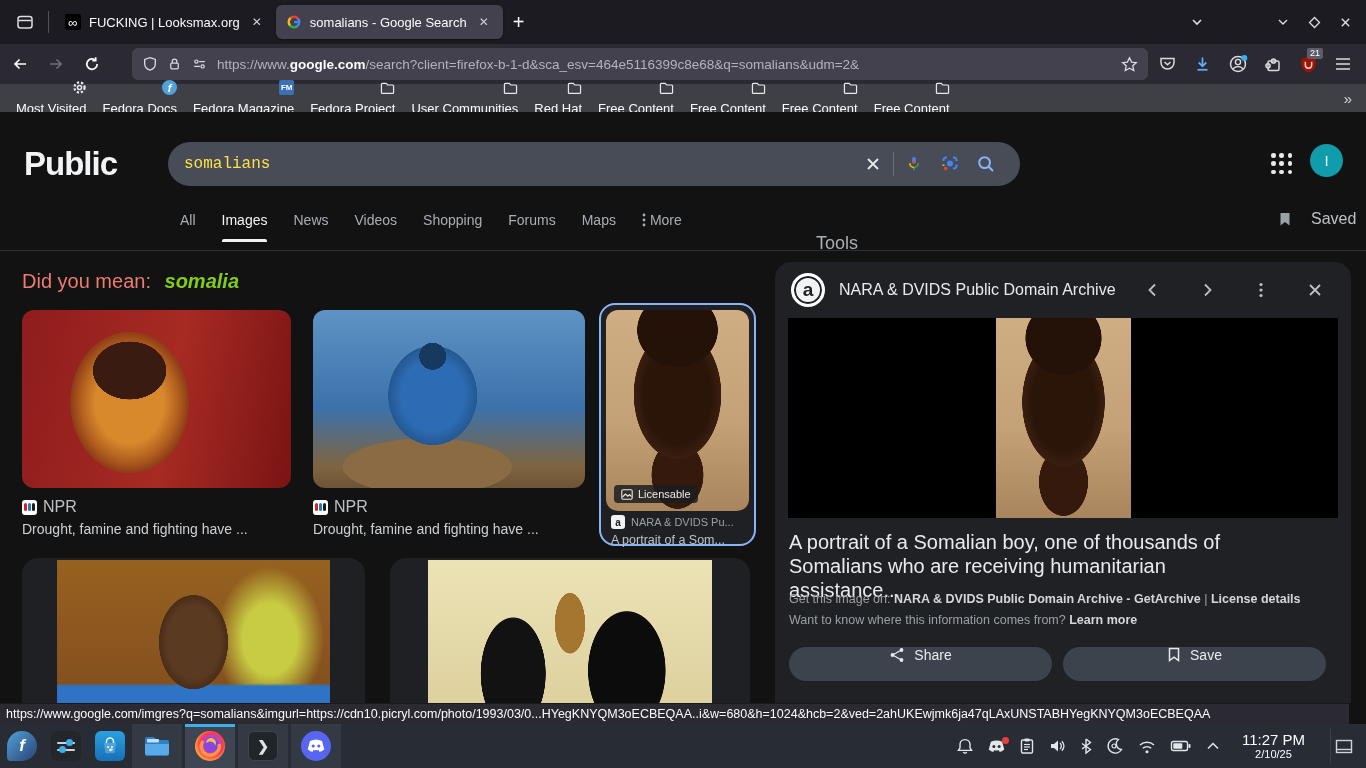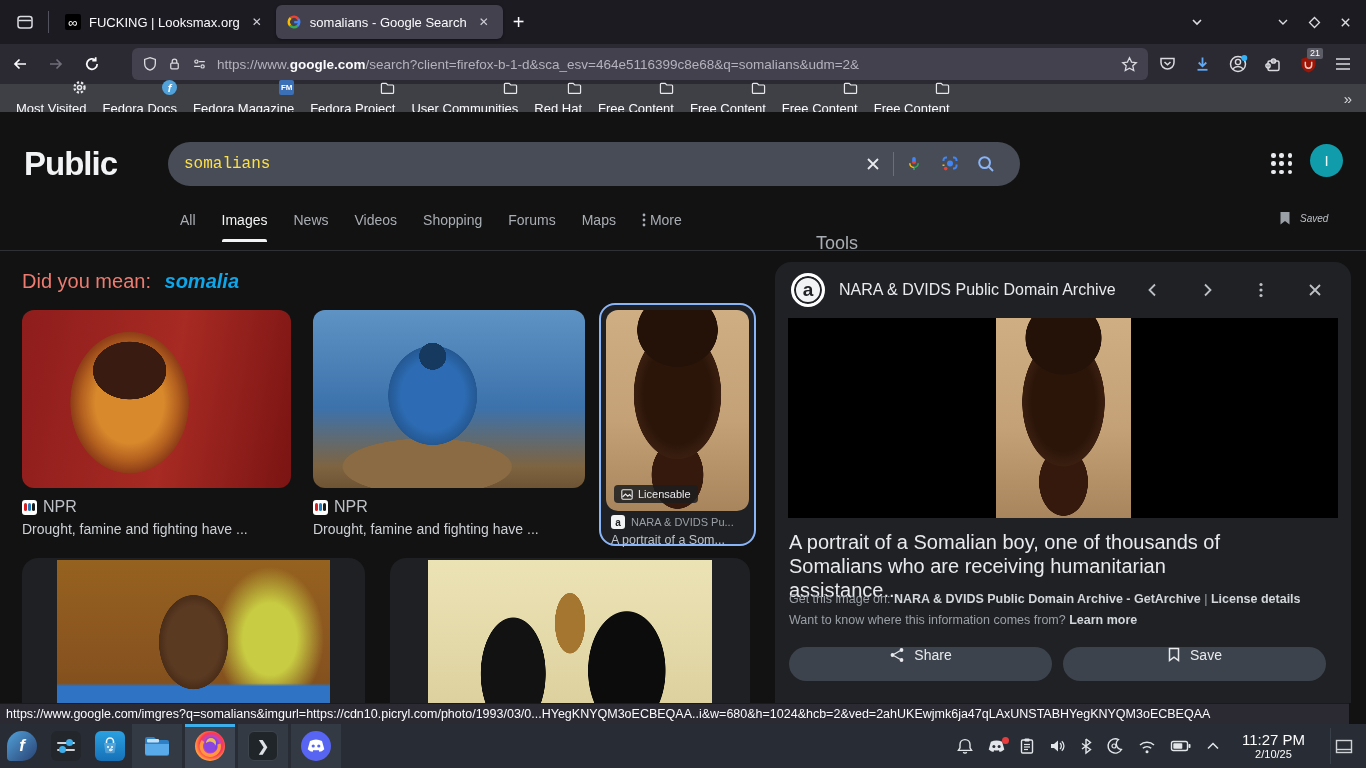--- a/index.html
+++ b/index.html
@@ -55,27 +55,27 @@
   #gapps i { width:4.5px; height:4.5px; border-radius:50%; background:#e8eaed; }
   #gavatar { position:absolute; left:1310px; top:32px; width:33px; height:33px; border-radius:50%;
     background:#119cab; color:#eafafb; font-size:15px; display:flex; align-items:center; justify-content:center; }
 
   #gtabs { position:absolute; left:180px; top:100px; display:flex; gap:26px; font-size:14px; color:#a9aeb4; align-items:center; }
   .gtab.active { color:#f1f3f4; position:relative; }
   .gtab.active::after { content:""; position:absolute; left:0; right:0; bottom:-14px; height:3px;
     background:#f1f3f4; border-radius:2px 2px 0 0; }
   .gtab-more { display:flex; align-items:center; gap:4px; }
   #gtools { position:absolute; left:816px; top:100px; font-size:18px; color:#a9aeb4;margin-top:21px; }
-  #gsaved { position:absolute; left:1277px; top:98px; display:flex; align-items:center; gap:7px;
-    color:#bdc1c6; font-size:10px;font-style:italic; }
+  #gsaved { position:absolute; left:1277px; top:98px; display:flex; align-items:center; gap:18px;
+    color:#bdc1c6; font-size:16px; }
   #gdivider { position:absolute; left:0; top:138px; width:1366px; height:1px; background:#2e3134; }
 
   #didyoumean { position:absolute; left:22px; top:158px; font-size:20px; }
   #didyoumean .dym { color:#ee7b70; }
-  #didyoumean .sug { color:#0ea5e9; font-weight:bold; font-style:italic; margin-left:8px; }
+  #didyoumean .sug { color:#84cc16; font-weight:bold; font-style:italic; margin-left:8px; }
 
   .photo { border-radius:12px; overflow:hidden; }
   #tile1 { position:absolute; left:22px; top:198px; width:269px; height:178px;
     background:
       radial-gradient(ellipse 38px 30px at 40% 34%, #3a1b12 0 96%, transparent 97%),
       radial-gradient(ellipse 62px 74px at 40% 52%, #d8892c 0 55%, #b3601f 78%, #8e3d17 95%, transparent 96%),
       linear-gradient(100deg, #8e1d1c 0%, #a72a23 55%, #7a1413 100%); }
   #tile2 { position:absolute; left:313px; top:198px; width:272px; height:178px;
     background:
       radial-gradient(circle 14px at 44% 26%, #16395f 0 96%, transparent 97%),

